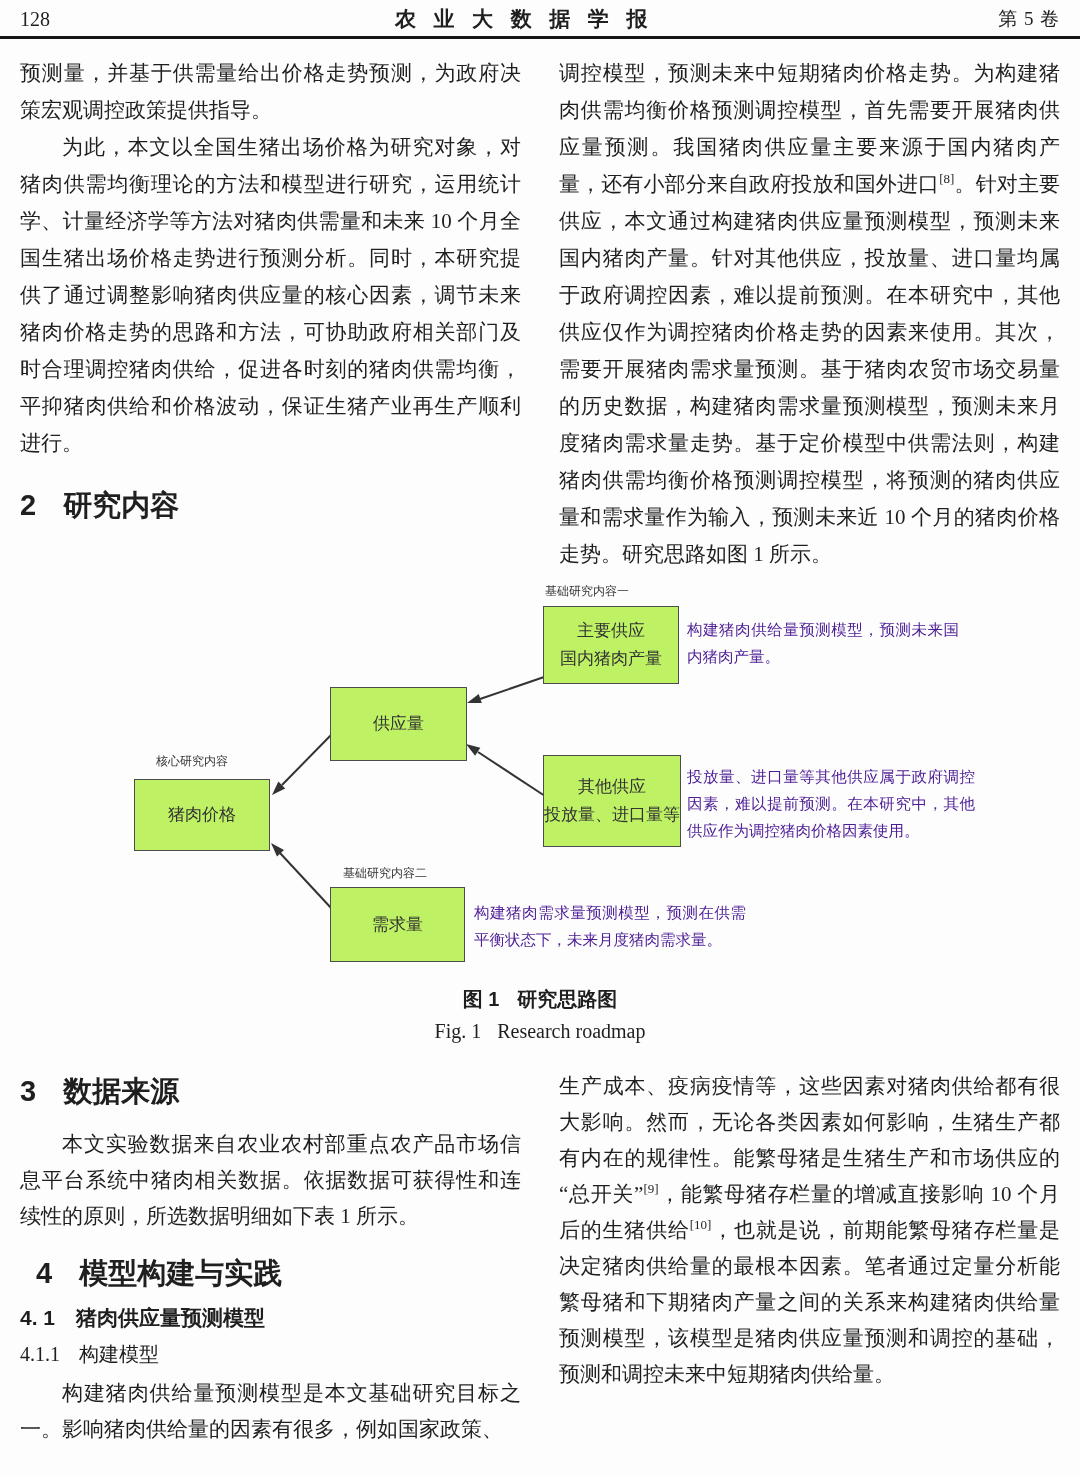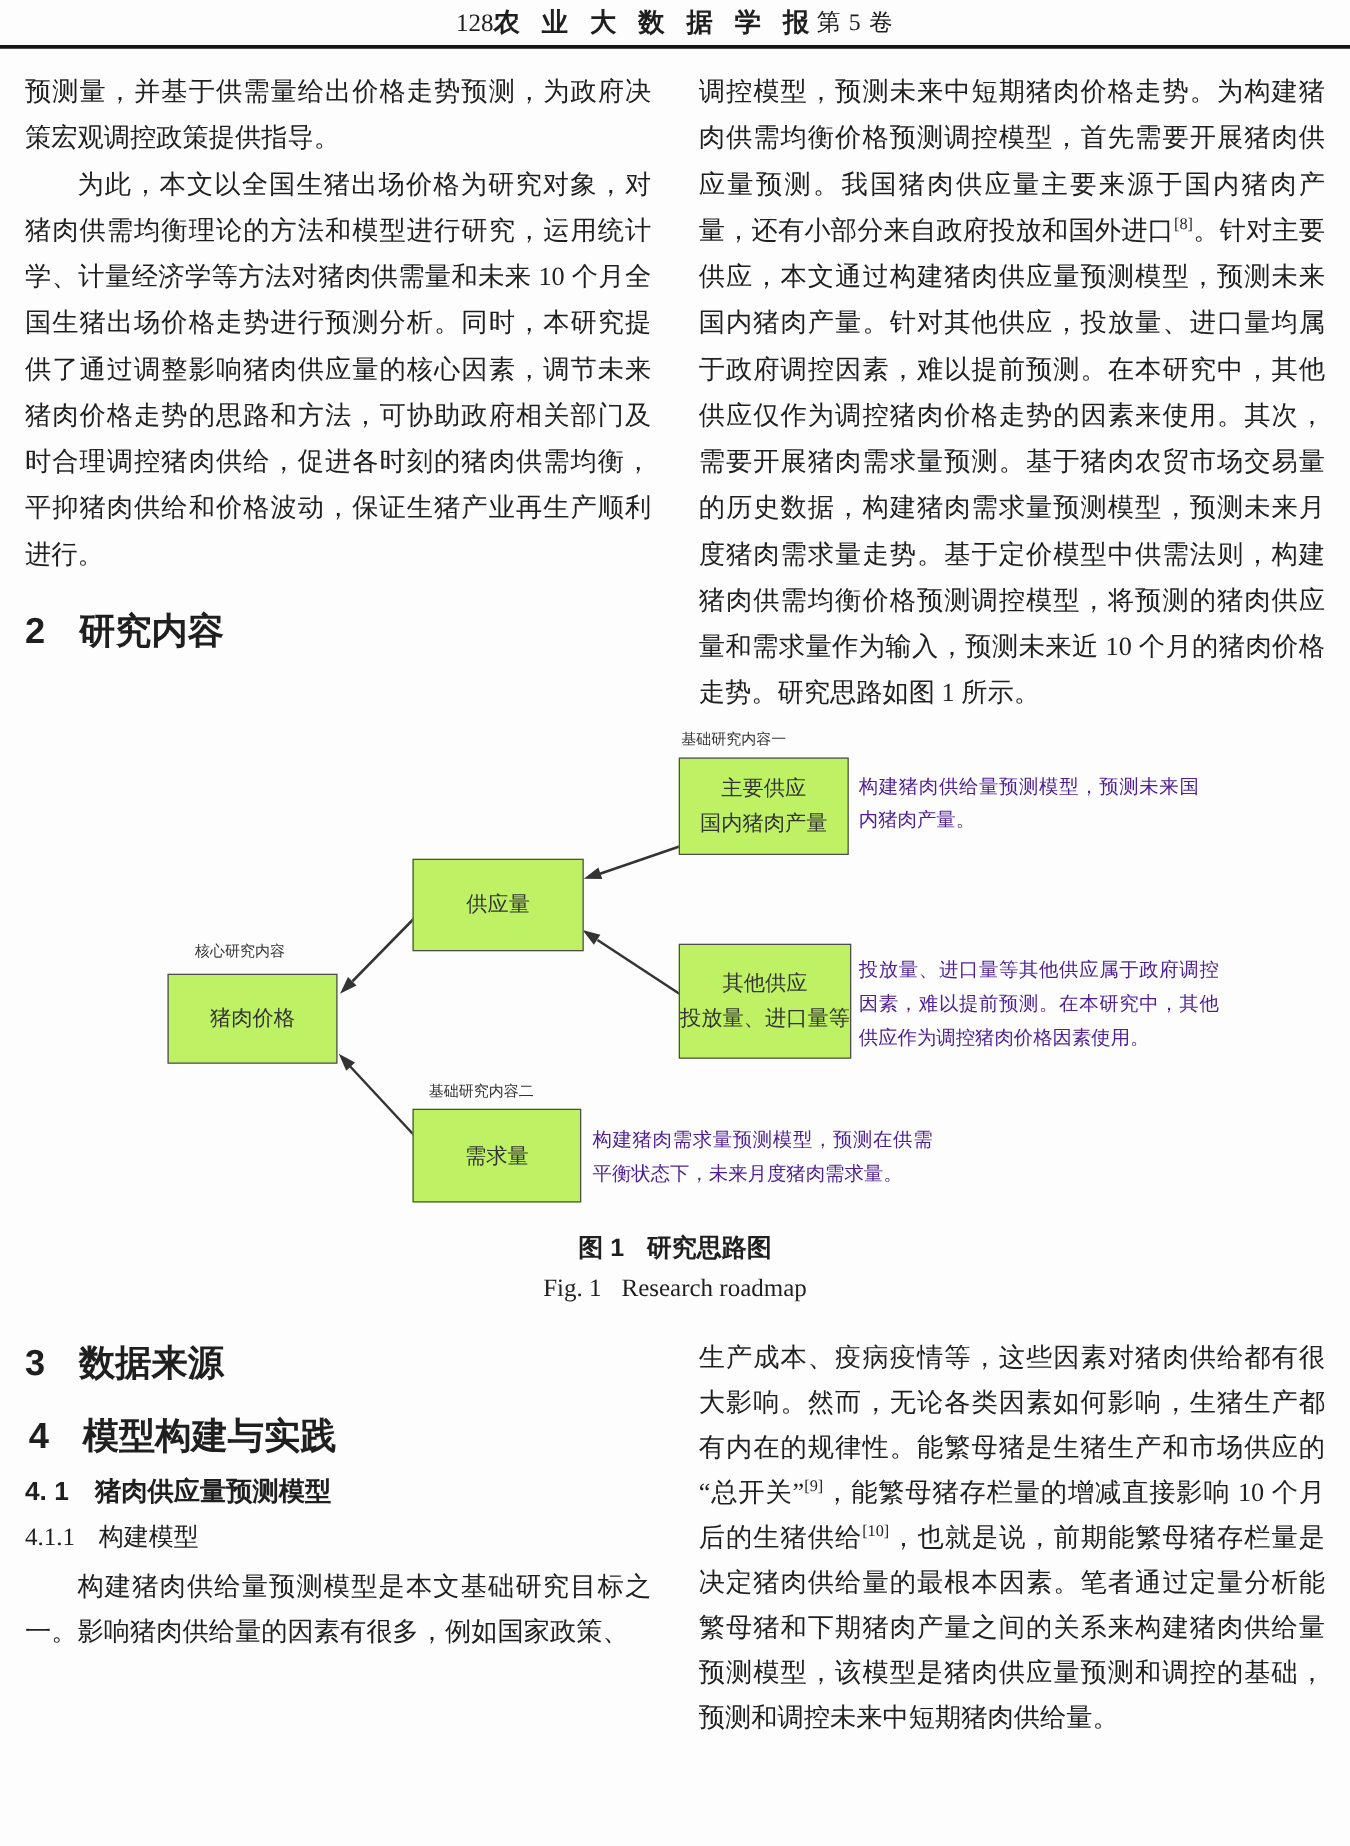--- a/index.html
+++ b/index.html
@@ -7,21 +7,21 @@
     position:relative;
     width:1080px;height:1477px;
     margin:0 auto;
     background:#fdfdfd;
     overflow:hidden;
     color:#1f1f1f;
     font-family:"Liberation Serif","DejaVu Serif",serif;
   }
   
   .hdr{
-    display:flex;align-items:flex-end;justify-content:center;
+    display:flex;align-items:flex-end;justify-content:space-between;
     padding:6px 20px 5px 20px;
     border-bottom:3px solid #161616;
   }
   .hdr .pgnum{font-size:20px;line-height:24px;}
   .hdr .jtitle{
     font-family:"Liberation Sans","DejaVu Sans",sans-serif;
     font-weight:700;font-size:21px;line-height:25px;
     letter-spacing:0.28em;
   }
   .hdr .vol{font-size:19px;line-height:24px;letter-spacing:0.05em;}
@@ -179,21 +179,22 @@
     <div class="cap cap-en">
       <span class="cap-label">Fig. 1</span><span>Research roadmap</span>
     </div>
   </div>
 
   <div class="cols bottom">
     <div class="col">
       <div class="h1" style="margin-top:10px;">
         <span class="num">3</span><span>数据来源</span>
       </div>
-      <div class="h1" style="margin:20px 0 10px 3px;">
+      <p class="body-p">本文实验数据来自农业农村部重点农产品市场信息平台系统中猪肉相关数据。依据数据可获得性和连续性的原则，所选数据明细如下表 1 所示。</p>
+      <div class="h1" style="margin:20px 0 10px 16px;">
         <span class="num">4</span><span>模型构建与实践</span>
       </div>
       <div class="h2">
         <span class="num">4. 1</span><span>猪肉供应量预测模型</span>
       </div>
       <div class="h3">
         <span class="num">4.1.1</span><span>构建模型</span>
       </div>
       <p class="body-p">构建猪肉供给量预测模型是本文基础研究目标之一。影响猪肉供给量的因素有很多，例如国家政策、</p>
     </div>

